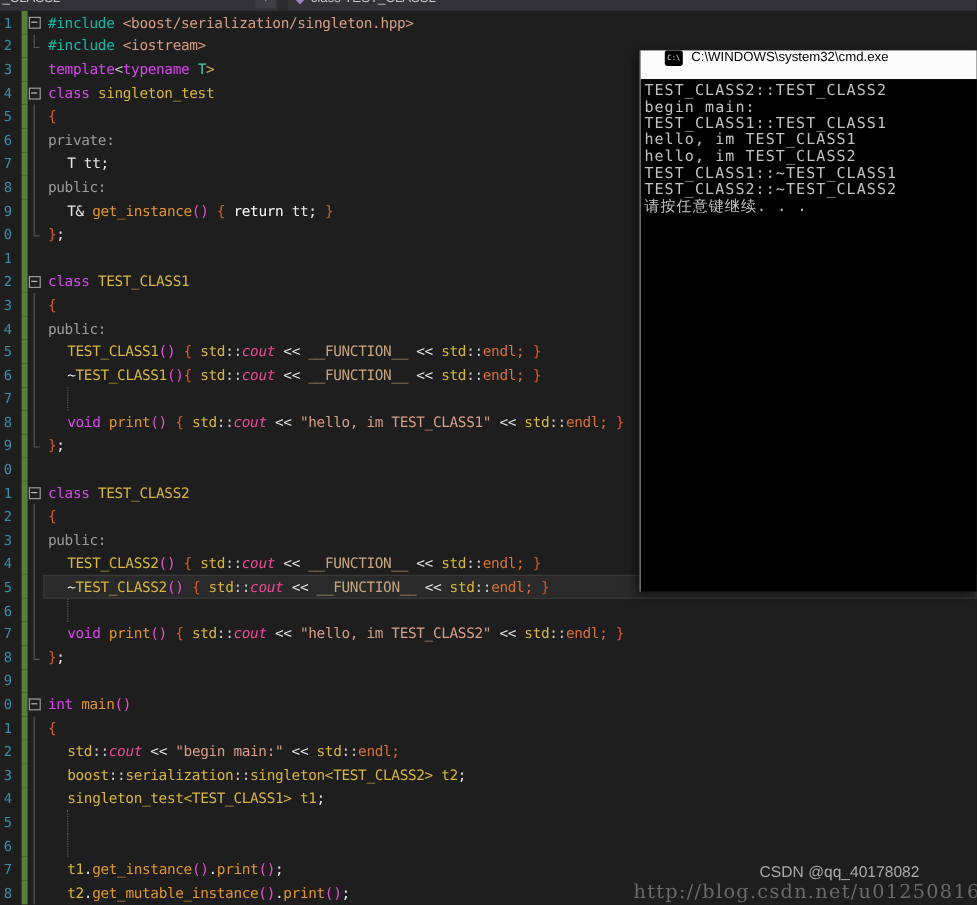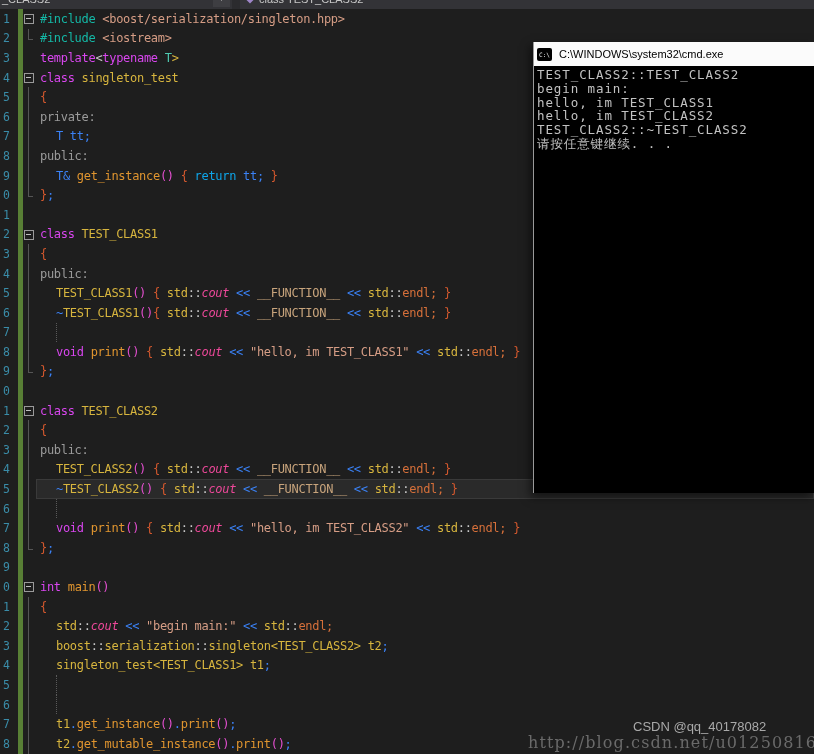--- a/index.html
+++ b/index.html
@@ -31,30 +31,30 @@
     border:1px solid #9a9a9a;background:#1e1e1e;}
   .fold-open::after{content:"";position:absolute;left:3px;top:9px;width:5px;height:1px;background:#c0c0c0;}
   .fold-line::before{content:"";position:absolute;left:5px;top:0;bottom:0;width:1px;background:#555;}
   .fold-end::before{content:"";position:absolute;left:5px;top:0;height:55%;width:1px;background:#555;}
   .fold-end::after{content:"";position:absolute;left:5px;top:55%;width:5px;height:1px;background:#555;}
   .code-text{position:relative;z-index:2;padding-left:4px;font-size:12px;letter-spacing:-0.3px;color:#dcdcdc;}
   .indent-guide{position:absolute;left:56px;top:0;bottom:0;border-left:1px dotted #5a5a5a;z-index:2;}
 
   .tok-pre{color:#14b8a6}   .tok-str{color:#d69d85}  .tok-kw{color:#d946ef}
   .tok-acc{color:#9b9b9b}   .tok-cls{color:#d7b53e}  .tok-fn{color:#e0952f}
-  .tok-par{color:#e44fd0}   .tok-brc{color:#d6592e}  .tok-flow{color:#0ea5e9}
-  .tok-op{color:#c8c8c8}    .tok-pln{color:#3b82f6}  .tok-typ{color:#4ec9b0}
+  .tok-par{color:#e44fd0}   .tok-brc{color:#d6592e}  .tok-flow{color:#ffffff}
+  .tok-op{color:#c8c8c8}    .tok-pln{color:#e5e5e5}  .tok-typ{color:#4ec9b0}
   .tok-cout{color:#ec4899;font-style:italic}
   .tok-endl{color:#d7703a;}
   .tok-mac{color:#c8a47c}
 
   
   .cmd-window{position:absolute;left:533px;top:42px;width:281px;height:451px;z-index:10;
     border-left:1px solid #9a9a9a;box-shadow:-3px 4px 9px rgba(0,0,0,.55);}
-  .cmd-titlebar{height:24px;background:#fbfbfb;display:flex;align-items:center;gap:7px;padding-left:3px;}
+  .cmd-titlebar{height:24px;background:#fbfbfb;display:flex;gap:7px;padding-left:20px;}
   .cmd-icon{width:15px;height:13px;background:#000;border-radius:2px;color:#e8e8e8;
     font-size:6px;line-height:13px;text-align:center;font-family:"DejaVu Sans Mono",monospace;flex:0 0 15px;}
   .cmd-title{font-family:"Liberation Sans",sans-serif;font-size:11px;color:#000;}
   .cmd-body{position:absolute;top:24px;left:0;right:0;bottom:0;background:#000;
     padding:2px 0 0 3px;overflow:hidden;}
   .console-line{font-size:12.5px;line-height:13.8px;letter-spacing:0.9px;color:#c2c2c2;white-space:pre;}
 
   
   .wm1{position:absolute;left:633px;top:719px;font-family:"Liberation Sans",sans-serif;
     font-size:13px;color:#a9a9a9;z-index:3;}
@@ -123,22 +123,24 @@
   </div>
 
   <div class="cmd-window">
     <div class="cmd-titlebar">
       <span class="cmd-icon">C:\</span>
       <span class="cmd-title">C:\WINDOWS\system32\cmd.exe</span>
     </div>
     <div class="cmd-body">
         <div class="console-line">TEST_CLASS2::TEST_CLASS2</div>
         <div class="console-line">begin main:</div>
+        <div class="console-line">TEST_CLASS1::TEST_CLASS1</div>
         <div class="console-line">hello, im TEST_CLASS1</div>
         <div class="console-line">hello, im TEST_CLASS2</div>
+        <div class="console-line">TEST_CLASS1::~TEST_CLASS1</div>
         <div class="console-line">TEST_CLASS2::~TEST_CLASS2</div>
         <div class="console-line">请按任意键继续. . .</div>
       </div>
   </div>
 
   <div class="wm1">CSDN @qq_40178082</div>
   <div class="wm2">http://blog.csdn.net/u012508160</div>
 
 </div>
 

